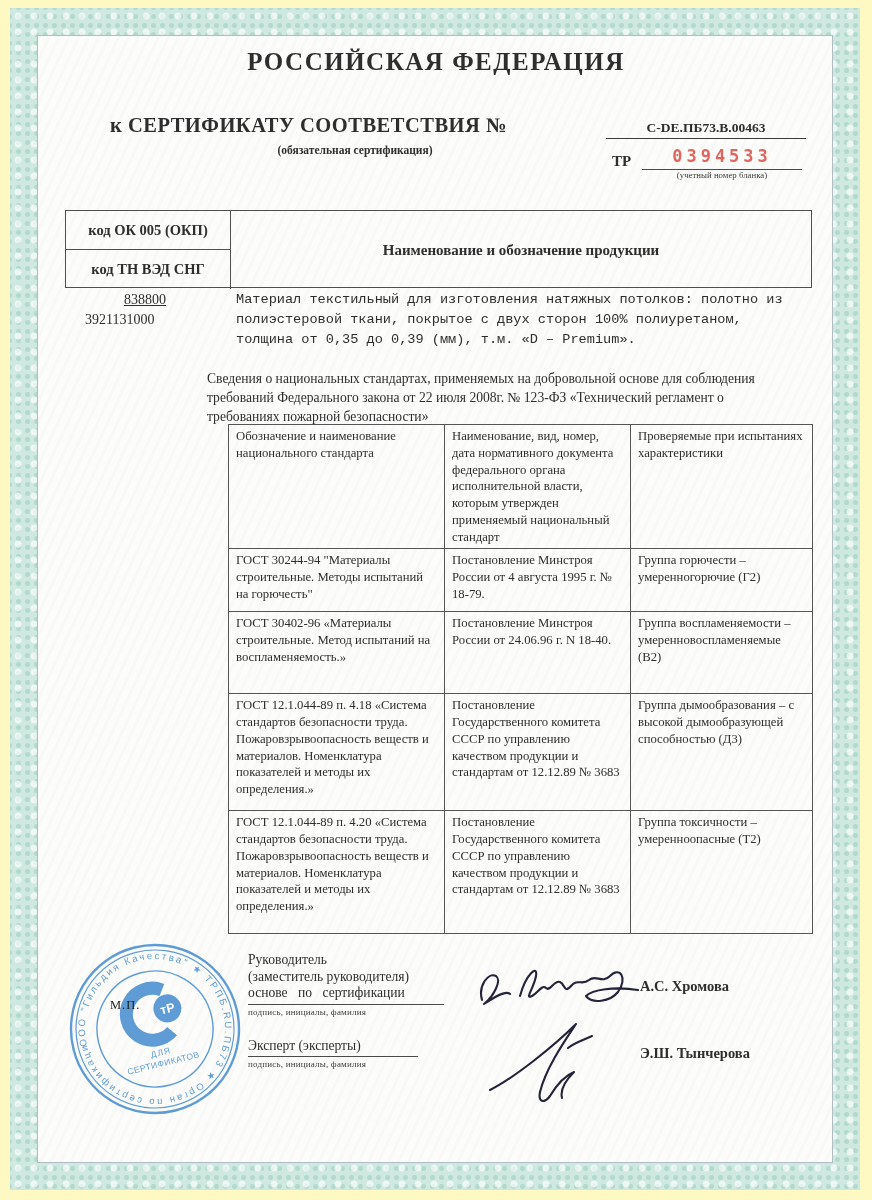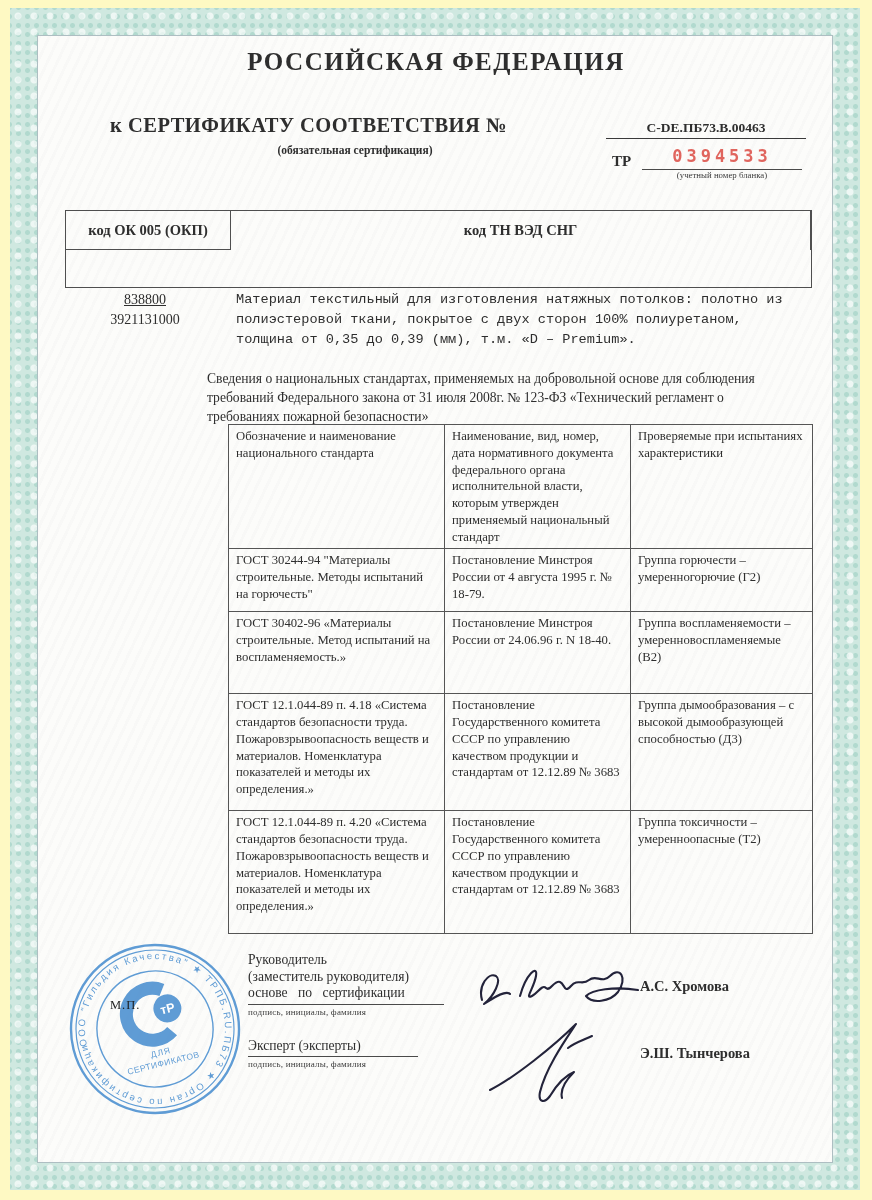--- a/index.html
+++ b/index.html
@@ -43,21 +43,21 @@
               border:1.6px solid #4f4f4f; box-sizing:border-box; }
   .codesbox .c1 { border-right:1.4px solid #4f4f4f; border-bottom:1.4px solid #4f4f4f;
                   display:flex; align-items:center; justify-content:center;
                   font-size:14.5px; font-weight:bold; }
   .codesbox .c2 { border-right:1.4px solid #4f4f4f; display:flex; align-items:center; justify-content:center;
                   font-size:14.5px; font-weight:bold; }
   .codesbox .c3 { grid-column:2; grid-row:1 / span 2; display:flex; align-items:center; justify-content:center;
                   font-size:15px; font-weight:bold; }
 
   .okp { left:45px; top:252px; width:120px; text-align:center; font-size:14px; text-decoration:underline; }
-  .tnved { left:45px; top:272px; width:120px; text-align:center; font-size:14px; }
+  .tnved { left:45px; top:272px; width:120px; font-size:14px; }
   .descr { left:196px; top:250px; width:562px; font-size:13.6px; line-height:1.48;font-family:Liberation Mono, monospace; }
   .intro { left:167px; top:329px; width:590px; font-size:13.6px; line-height:1.4; }
 
   table.std { position:absolute; left:188px; top:384px; width:584px; border-collapse:collapse; table-layout:fixed; }
   table.std td { border:1.3px solid #555; vertical-align:top; padding:3px 8px 3px 7px;
                  font-size:12.7px; line-height:1.32; overflow:hidden; }
   table.std col.w1 { width:216px; } table.std col.w2 { width:186px; } table.std col.w3 { width:182px; }
 
   .rolehead { left:208px; top:912px; width:196px; font-size:13.6px; line-height:1.22; }
   .rolehead .jline { word-spacing:7px; }
@@ -84,27 +84,28 @@
     <div class="abs title">РОССИЙСКАЯ ФЕДЕРАЦИЯ</div>
     <div class="abs certline">к СЕРТИФИКАТУ СООТВЕТСТВИЯ  №</div>
     <div class="abs certnum">С-DE.ПБ73.В.00463</div>
     <div class="abs oblig">(обязательная сертификация)</div>
     <div class="abs trlabel">ТР</div>
     <div class="abs blanknum" style="color:#e0655e;">0394533</div>
     <div class="abs blankcap">(учетный номер бланка)</div>
 
     <div class="abs codesbox">
       <div class="c1">код ОК 005 (ОКП)</div>
+      <div class="c3">Наименование и обозначение продукции</div>
       <div class="c2">код ТН ВЭД СНГ</div>
     </div>
 
     <div class="abs okp">838800</div>
     <div class="abs tnved">3921131000</div>
     <div class="abs descr">Материал текстильный для изготовления натяжных потолков: полотно из полиэстеровой ткани, покрытое с двух сторон 100% полиуретаном, толщина  от 0,35 до 0,39 (мм), т.м. «D – Premium».</div>
-    <div class="abs intro">Сведения о национальных стандартах, применяемых на  добровольной основе для соблюдения требований Федерального закона от 31 июля 2008г. № 123-ФЗ «Технический регламент о требованиях пожарной безопасности»</div>
+    <div class="abs intro">Сведения о национальных стандартах, применяемых на  добровольной основе для соблюдения требований Федерального закона от 22 июля 2008г. № 123-ФЗ «Технический регламент о требованиях пожарной безопасности»</div>
 
     <table class="std">
       <colgroup>
           <col class="w1">
           <col class="w2">
           <col class="w3">
         </colgroup>
       <tbody>
           <tr style="height:113px;">
         <td>Обозначение и наименование национального стандарта</td>

